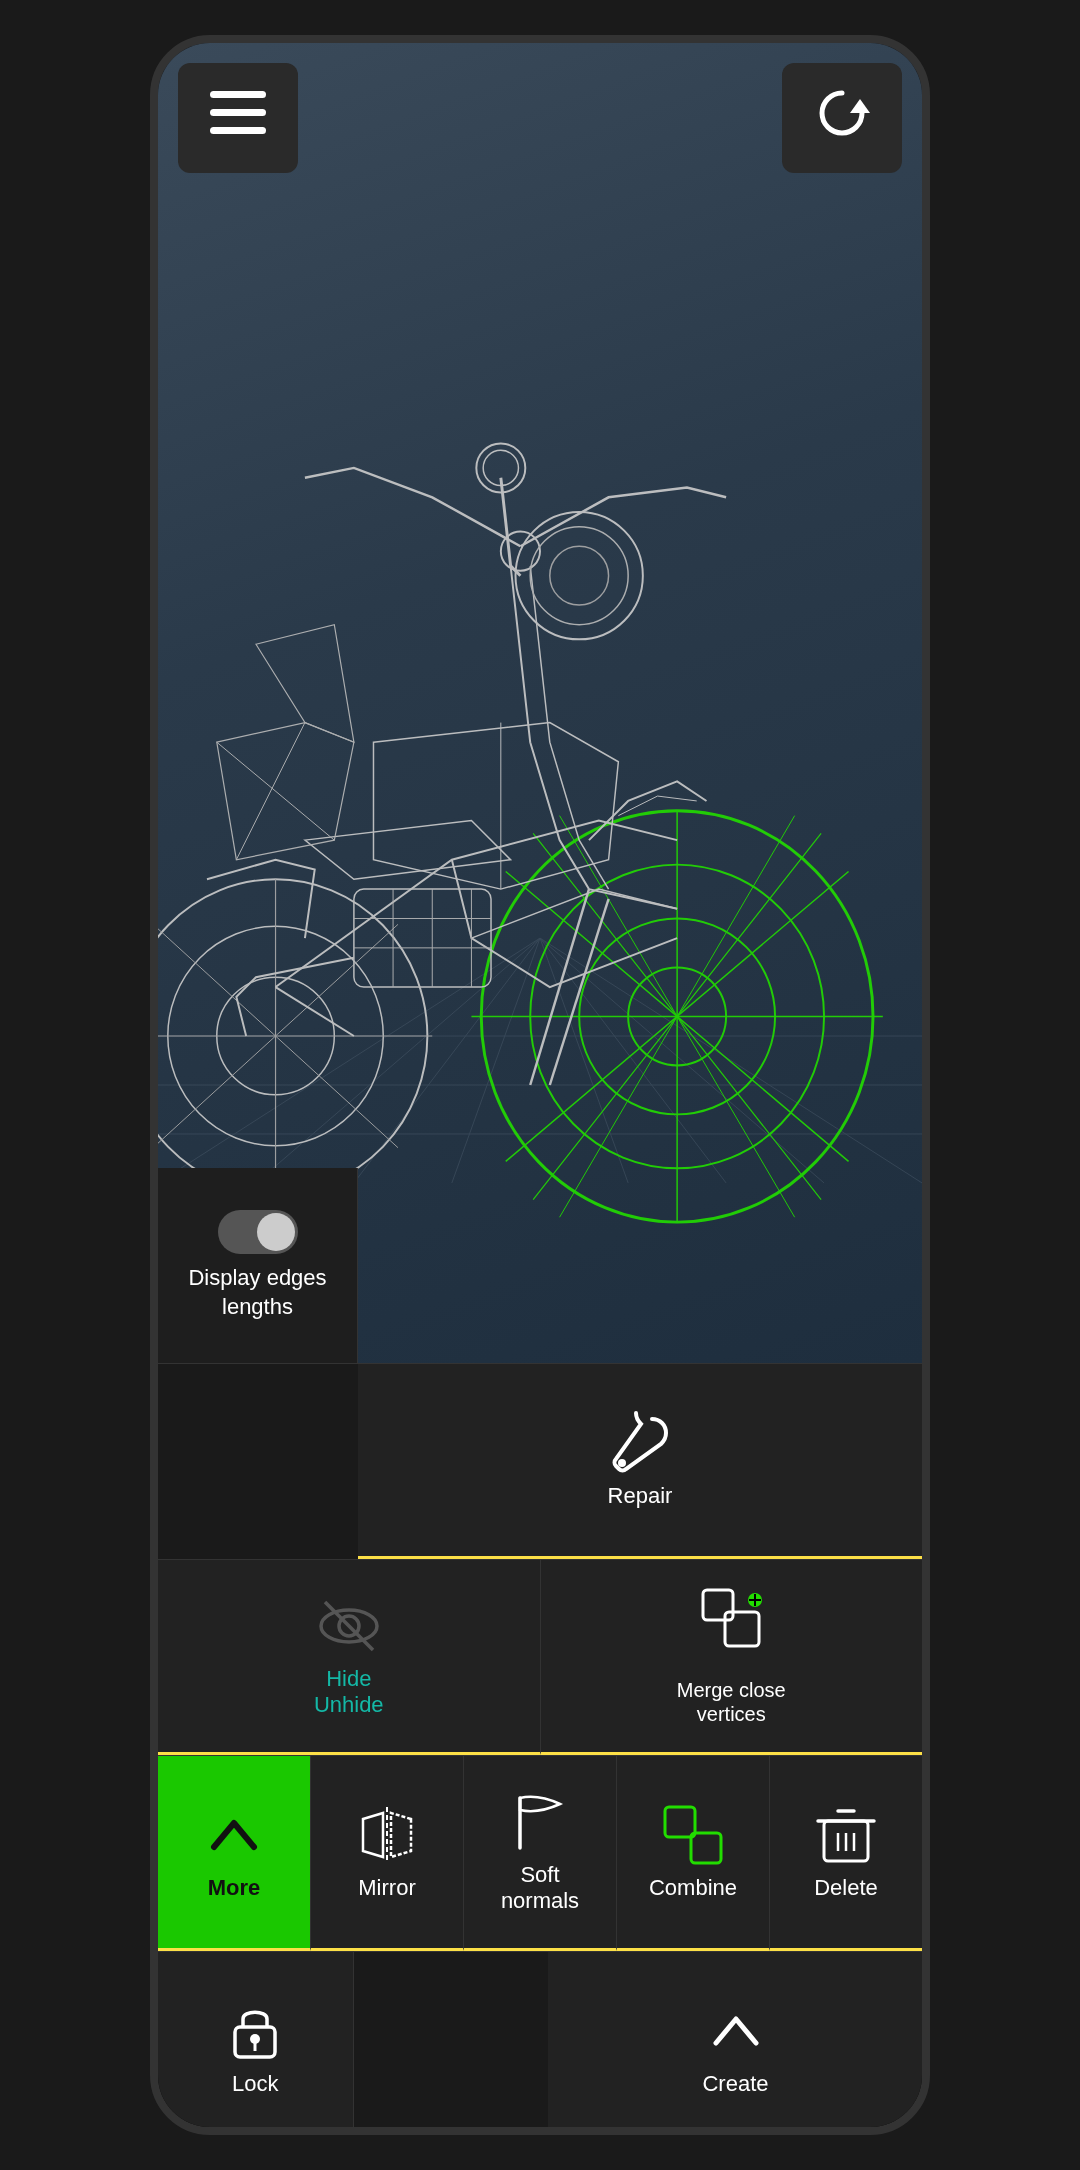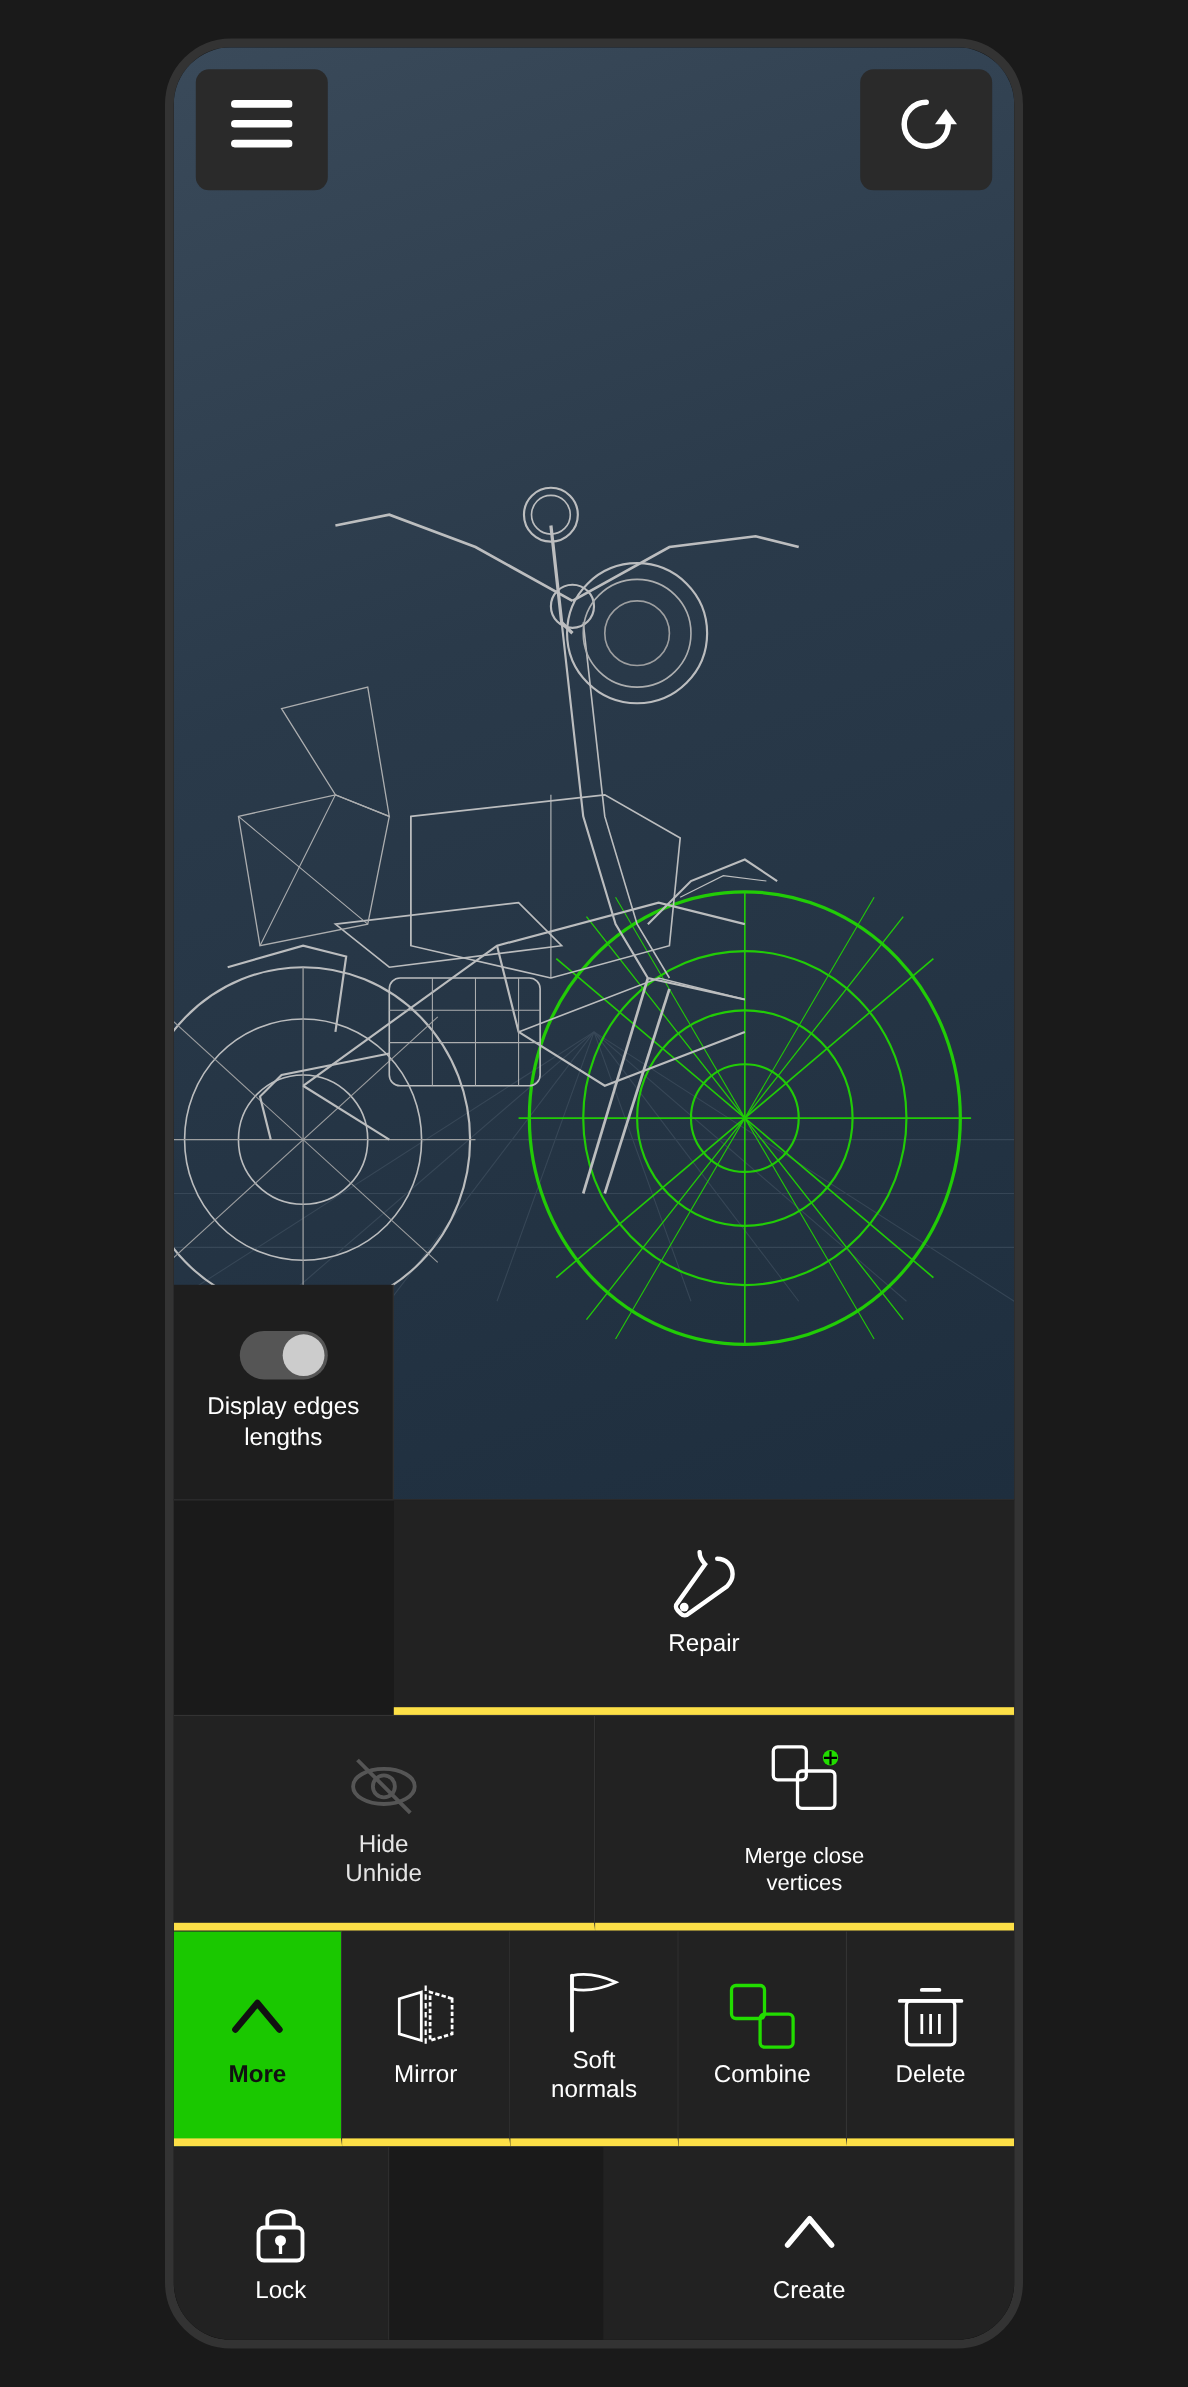--- a/index.html
+++ b/index.html
@@ -95,21 +95,21 @@
       display: flex;
       width: 100%;
       border-top: 1px solid #333;
     }
 
     .tool-cell {
       flex: 1;
       height: 195px;
       background: #222;
       border-right: 1px solid #333;
-      border-bottom: 7px solid #fde047;
+      border-bottom: 3px solid #fde047;
       display: flex;
       flex-direction: column;
       align-items: center;
       justify-content: center;
       cursor: pointer;
       position: relative;
       padding: 8px;
     }
 
     .tool-cell:last-child {
@@ -311,21 +311,21 @@
     </div>
 
     <div class="toolbar-row">
 
       <div class="tool-cell">
         <svg class="svg-icon" viewBox="0 0 64 64" fill="none">
           <ellipse cx="32" cy="32" rx="28" ry="16" stroke="#555" stroke-width="3.5"></ellipse>
           <circle cx="32" cy="32" r="10" stroke="#555" stroke-width="3.5"></circle>
           <line x1="8" y1="8" x2="56" y2="56" stroke="#555" stroke-width="3.5"></line>
         </svg>
-        <span class="tool-label dimmed" style="color:#e5e5e5;">Hide<br>Unhide</span>
+        <span class="tool-label dimmed" style="color:#14b8a6;">Hide<br>Unhide</span>
       </div>
 
       <div class="tool-cell">
         <svg class="svg-icon" viewBox="0 0 64 64" fill="none">
           <rect x="4" y="4" width="30" height="30" rx="4" stroke="white" stroke-width="3"></rect>
           <rect x="26" y="26" width="34" height="34" rx="4" stroke="white" stroke-width="3"></rect>
           <circle cx="56" cy="14" r="7" fill="#22dd00"></circle>
           <line x1="50" y1="14" x2="62" y2="14" stroke="black" stroke-width="2"></line>
           <line x1="56" y1="8" x2="56" y2="20" stroke="black" stroke-width="2"></line>
         </svg>

